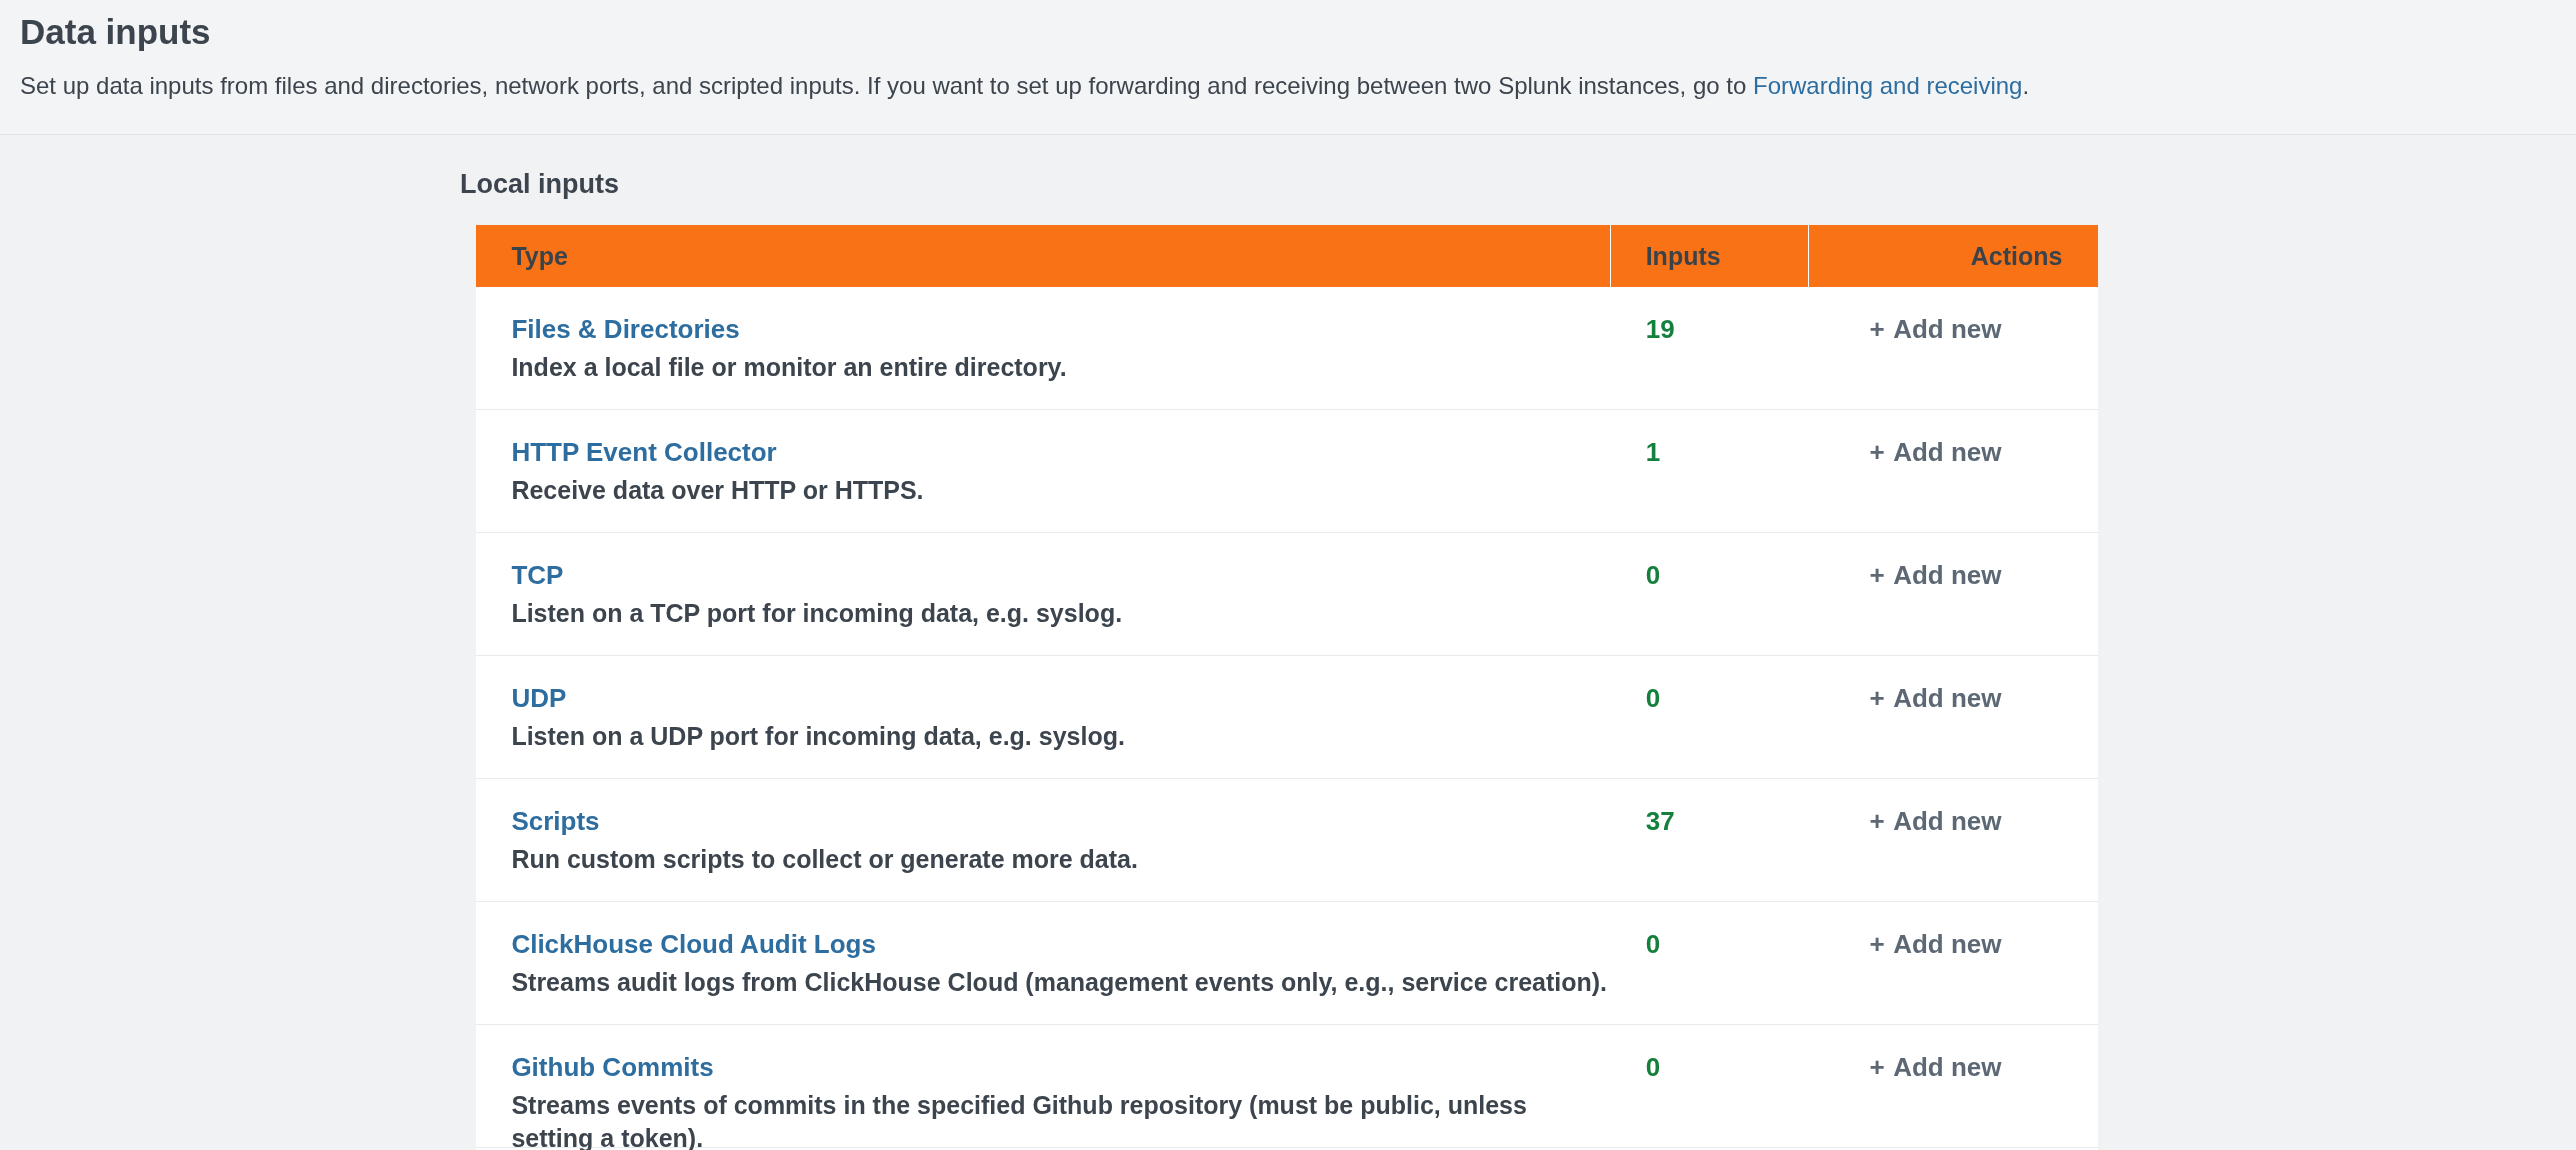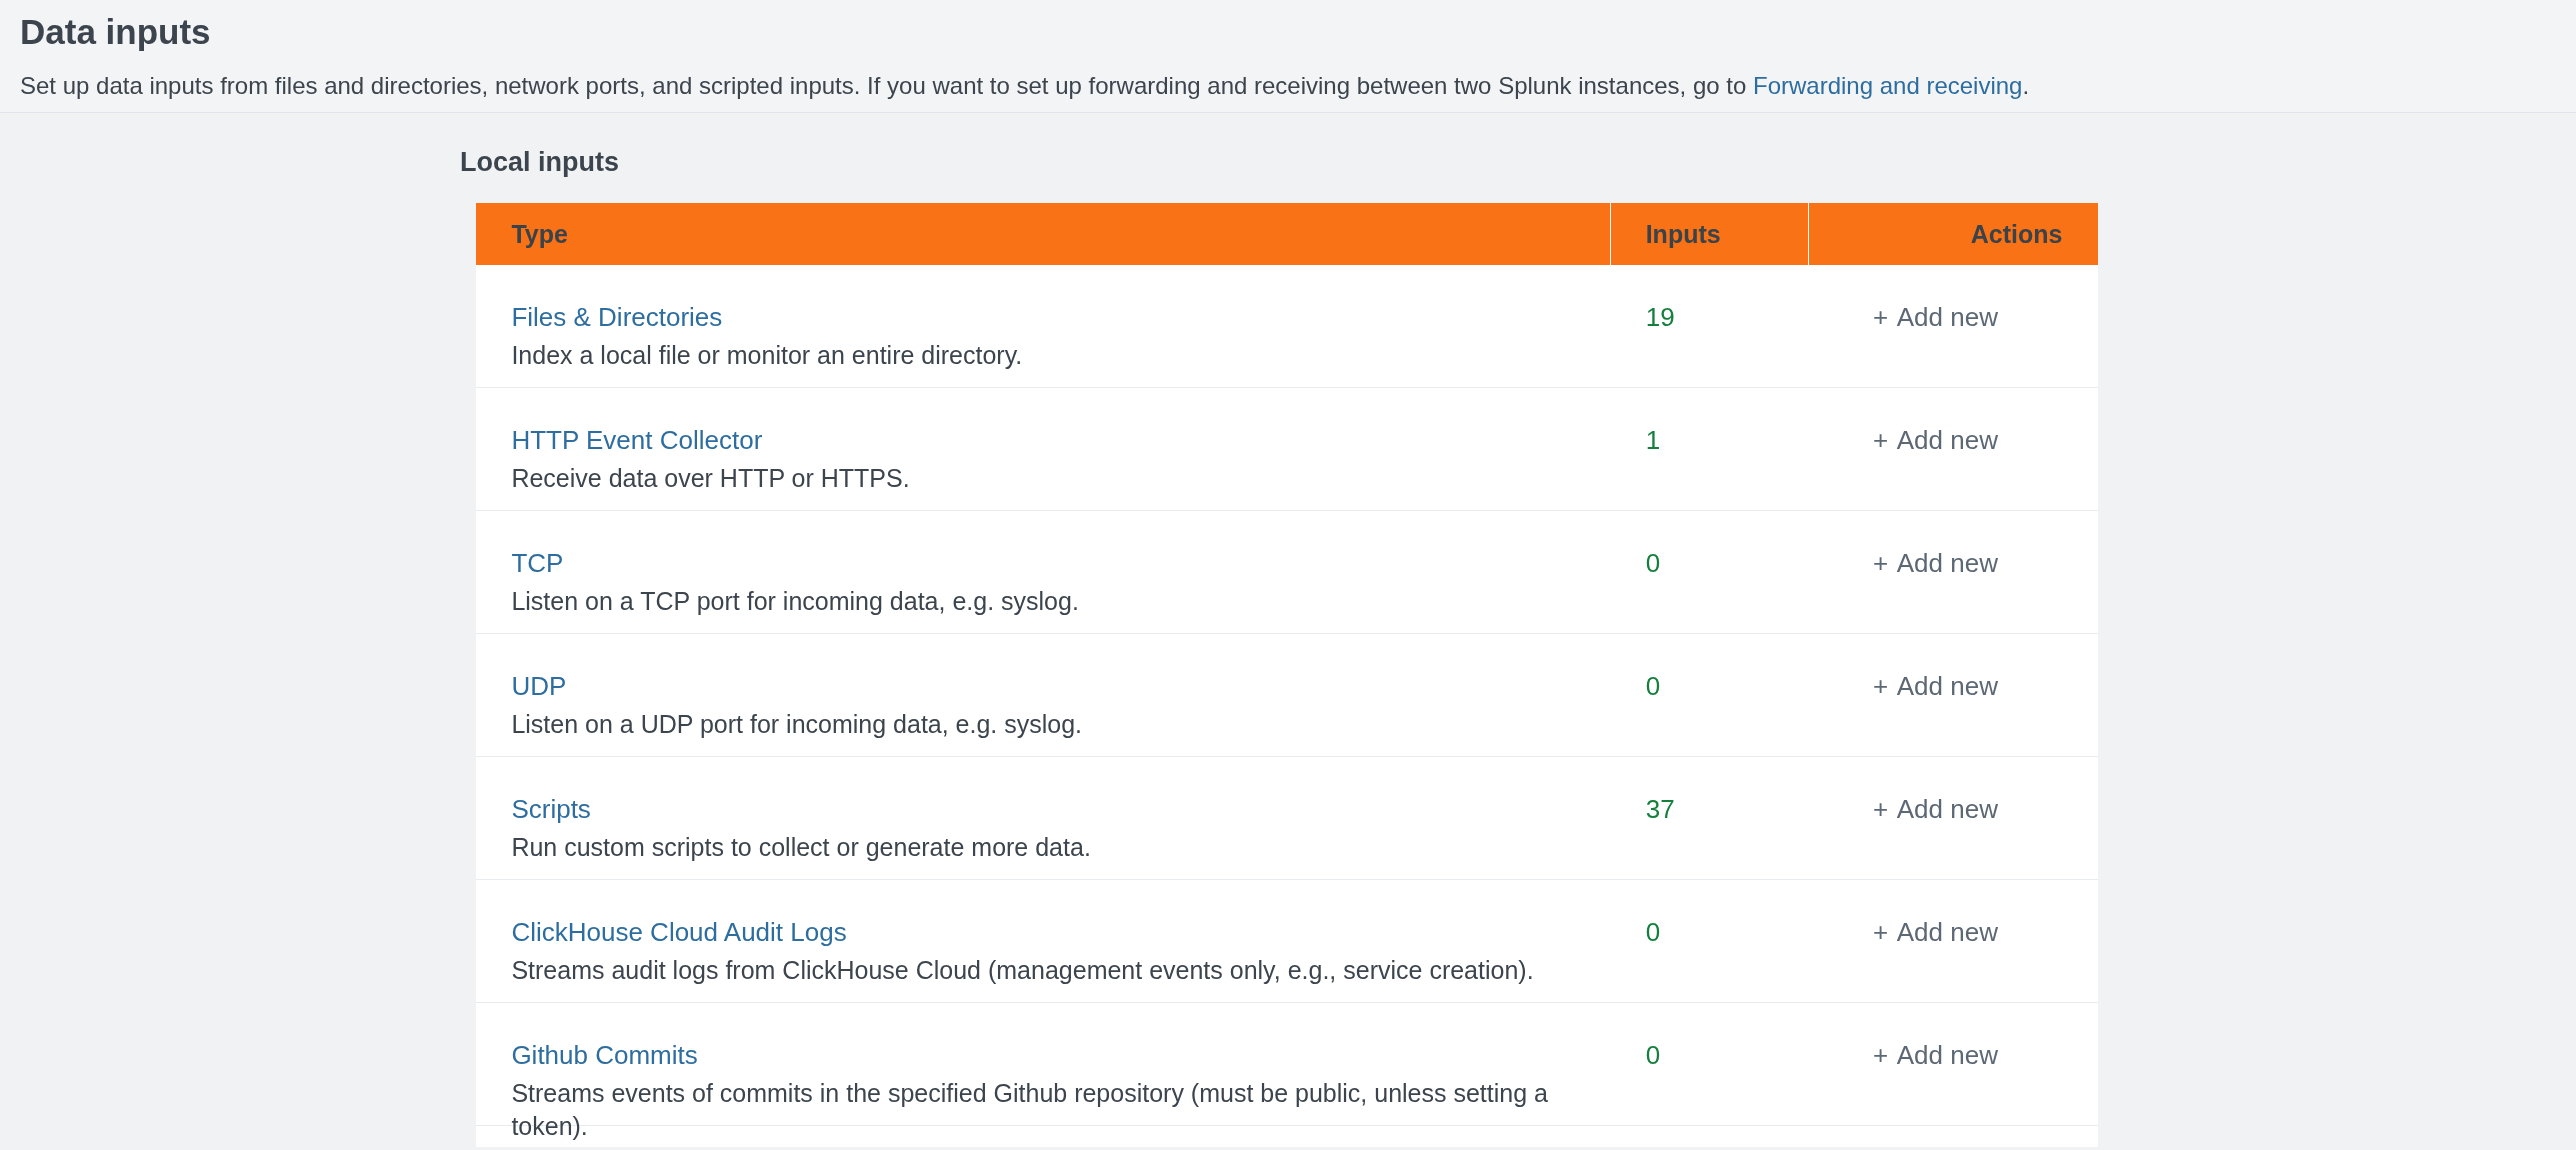--- a/index.html
+++ b/index.html
@@ -8,21 +8,21 @@
     width: 2576px;
     height: 1151px;
     overflow: hidden;
     background: #f0f2f4;
     color: #3c444d;
     font-family: "Liberation Sans", "DejaVu Sans", sans-serif;
   }
 
   
   .page-header {
-    height: 113px;
+    height: 135px;
     padding: 10.4px 35px 0 20px;
     background: #f3f4f6;
     border-bottom: 1.7px solid #e0e3ea;
   }
   .page-title {
     margin: 0;
     font-size: 35px;
     line-height: 43px;
     font-weight: 700;
     color: #3c444d;
@@ -72,21 +72,21 @@
   .thead .col-actions { border-left: 1.7px solid #ffffff; }
   .thead .col-actions { justify-content: flex-end; }
 
   
   .row {
     display: flex;
     background: #ffffff;
     height: 123px;
     border-bottom: 1.7px solid #e8ebee;
   }
-  .row .cell { padding-top: 36px; }
+  .row .cell { padding-top: 26px; font-weight: bold; }
   .row .col-inputs,
   .row .col-actions { border-left: 1.7px solid transparent; }
   .row .col-actions { text-align: center; }
 
   .type-link {
     font-size: 26px;
     line-height: 33px;
     color: #2d6d9f;
     text-decoration: none;
     cursor: pointer;

